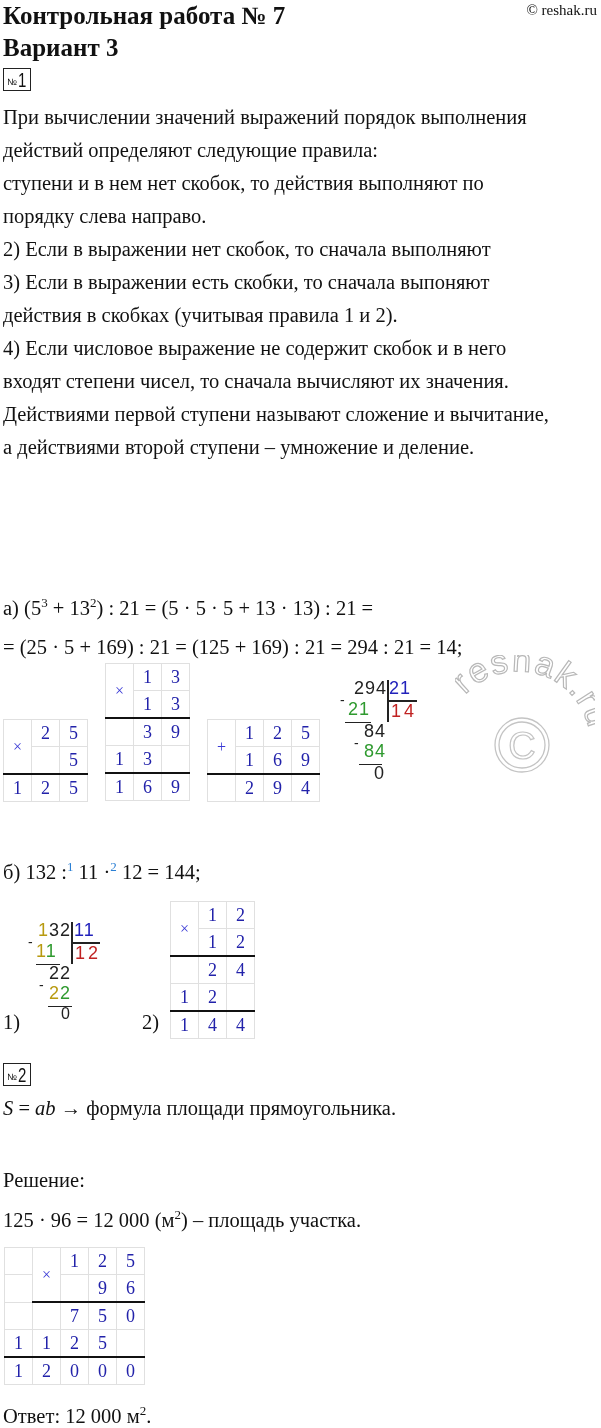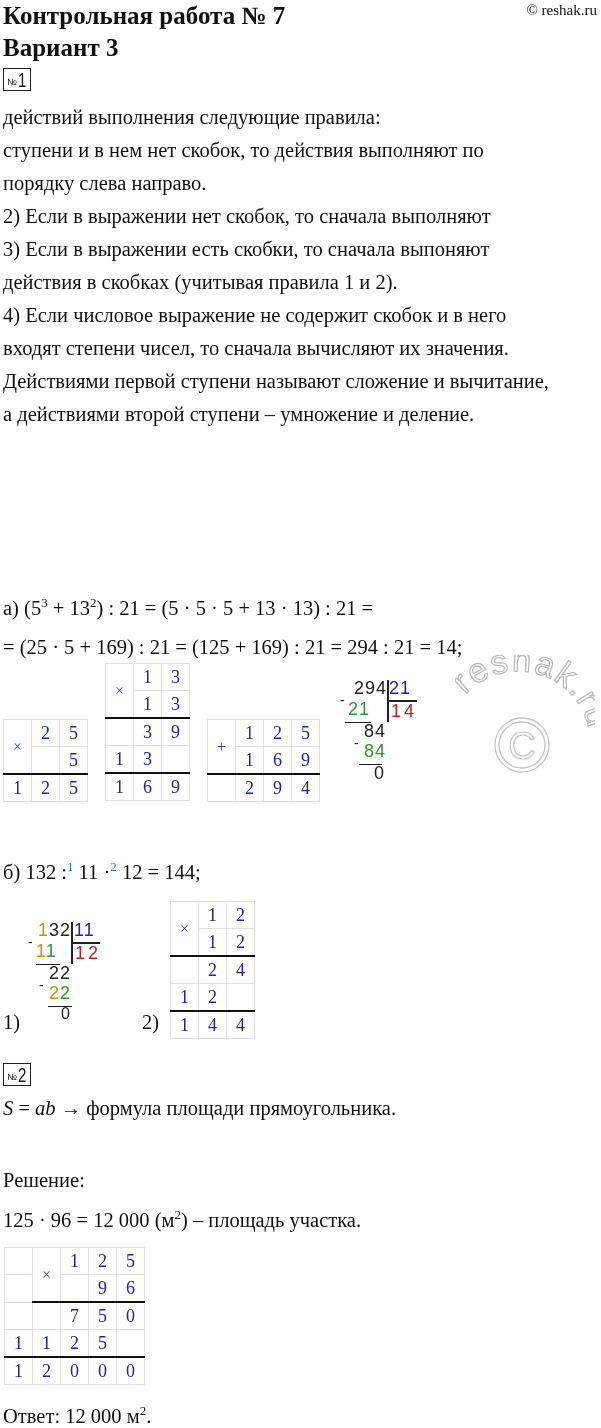--- a/index.html
+++ b/index.html
@@ -43,21 +43,22 @@
 <div class="abs title" style="left:3px;top:2px;">Контрольная работа № 7</div>
 <div class="abs" style="right:4px;top:2px;font-size:15px;">© reshak.ru</div>
 <div class="abs title" style="left:3px;top:34px;">Вариант 3</div>
 
 <div class="badge" style="left:3px;top:68px;">
   <span class="no">№</span>
   <span class="n">1</span>
 </div>
 
 <div class="abs txt" style="left:3px;top:101px;">
-  <div>действий выполнения следующие правила:</div>
+  <div>При вычислении значений выражений порядок выполнения</div>
+  <div>действий определяют следующие правила:</div>
   <div>ступени и в нем нет скобок, то действия выполняют по</div>
   <div>порядку слева направо.</div>
   <div>2) Если в выражении нет скобок, то сначала выполняют</div>
   <div>3) Если в выражении есть скобки, то сначала выпоняют</div>
   <div>действия в скобках (учитывая правила 1 и 2).</div>
   <div>4) Если числовое выражение не содержит скобок и в него</div>
   <div>входят степени чисел, то сначала вычисляют их значения.</div>
   <div>Действиями первой ступени называют сложение и вычитание,</div>
   <div>а действиями второй ступени – умножение и деление.</div>
 </div>

